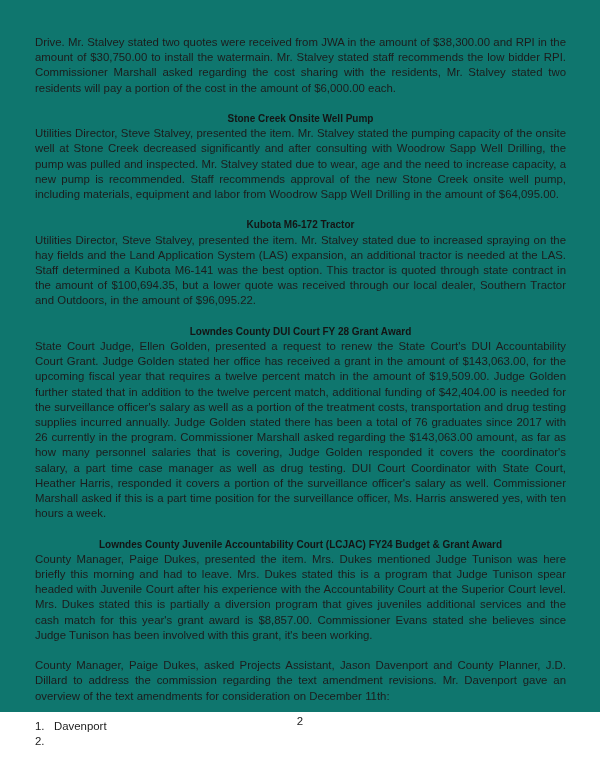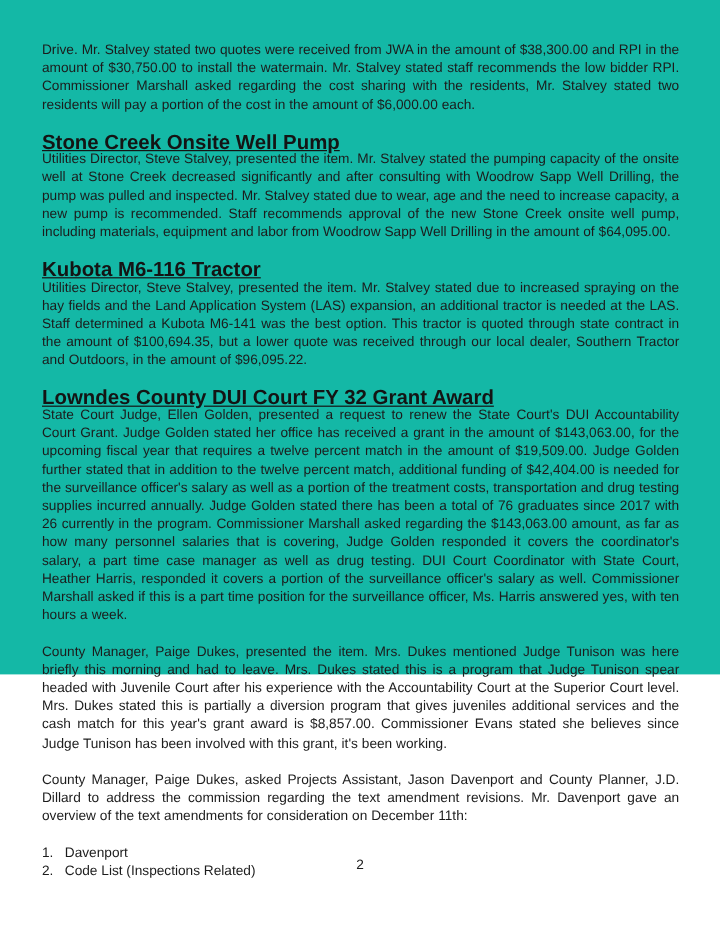--- a/index.html
+++ b/index.html
@@ -10,48 +10,47 @@
   body {
     width: 600px;
     height: 777px;
     font-family: "Liberation Sans", sans-serif;
     color: #1c1c1c;
     overflow: hidden;
   }
   .page {
     position: relative;
     width: 600px;
-    height: 562px;
-    background: #14b8a6;
+    height: 712px;
+    background: #0f766e;
     box-sizing: border-box;
   }
   .content {
     position: absolute;
     left: 35px;
     top: 35px;
     width: 531px;
   }
   p.body-text {
     margin: 0;
     font-size: 11.4px;
     line-height: 15.2px;
     text-align: justify;
     text-justify: inter-word;
     color: #1c1c1c;
     hyphens: none;
     word-spacing: 0.1px;
   }
   h2.section-heading {
     margin: 0;
-    font-size: 17px;
+    font-size: 10px;
     line-height: 15.2px;
     font-weight: bold;
-    text-align: left;
+    text-align: center;
     color: #141414;
-    text-decoration: underline;
   }
   .block {
     margin-bottom: 15.2px;
   }
   .block:last-child {
     margin-bottom: 0;
   }
   ol.amendment-list {
     margin: 0;
     padding: 0;
@@ -89,44 +88,44 @@
     <div class="block">
       <p class="body-text">Drive.  Mr. Stalvey stated two quotes were received from JWA in the amount of $38,300.00 and RPI in the amount of $30,750.00 to install the watermain.  Mr. Stalvey stated staff recommends the low bidder RPI.  Commissioner Marshall asked regarding the cost sharing with the residents, Mr. Stalvey stated two residents will pay a portion of the cost in the amount of $6,000.00 each.</p>
     </div>
 
     <div class="block">
       <h2 class="section-heading">Stone Creek Onsite Well Pump</h2>
       <p class="body-text">Utilities Director, Steve Stalvey, presented the item.  Mr. Stalvey stated the pumping capacity of the onsite well at Stone Creek decreased significantly and after consulting with Woodrow Sapp Well Drilling, the pump was pulled and inspected.  Mr. Stalvey stated due to wear, age and the need to increase capacity, a new pump is recommended.  Staff recommends approval of the new Stone Creek onsite well pump, including materials, equipment and labor from Woodrow Sapp Well Drilling in the amount of $64,095.00.</p>
     </div>
 
     <div class="block">
-      <h2 class="section-heading">Kubota M6-116 Tractor</h2>
+      <h2 class="section-heading">Kubota M6-172 Tractor</h2>
       <p class="body-text">Utilities Director, Steve Stalvey, presented the item.  Mr. Stalvey stated due to increased spraying on the hay fields and the Land Application System (LAS) expansion, an additional tractor is needed at the LAS. Staff determined a Kubota M6-141 was the best option.  This tractor is quoted through state contract in the amount of $100,694.35, but a lower quote was received through our local dealer, Southern Tractor and Outdoors, in the amount of $96,095.22.</p>
     </div>
 
     <div class="block">
-      <h2 class="section-heading">Lowndes County DUI Court FY 32 Grant Award</h2>
+      <h2 class="section-heading">Lowndes County DUI Court FY 28 Grant Award</h2>
       <p class="body-text">State Court Judge, Ellen Golden, presented a request to renew the State Court's DUI Accountability Court Grant.  Judge Golden stated her office has received a grant in the amount of $143,063.00, for the upcoming fiscal year that requires a twelve percent match in the amount of $19,509.00.  Judge Golden further stated that in addition to the twelve percent match, additional funding of $42,404.00 is needed for the surveillance officer's salary as well as a portion of the treatment costs, transportation and drug testing supplies incurred annually.  Judge Golden stated there has been a total of 76 graduates since 2017 with 26 currently in the program.  Commissioner Marshall asked regarding the $143,063.00 amount, as far as how many personnel salaries that is covering, Judge Golden responded it covers the coordinator's salary, a part time case manager as well as drug testing.  DUI Court Coordinator with State Court, Heather Harris, responded it covers a portion of the surveillance officer's salary as well. Commissioner Marshall asked if this is a part time position for the surveillance officer, Ms. Harris answered yes, with ten hours a week.</p>
     </div>
 
     <div class="block">
+      <h2 class="section-heading">Lowndes County Juvenile Accountability Court (LCJAC) FY24 Budget &amp; Grant Award</h2>
       <p class="body-text">County Manager, Paige Dukes, presented the item.  Mrs. Dukes mentioned Judge Tunison was here briefly this morning and had to leave.  Mrs. Dukes stated this is a program that Judge Tunison spear headed with Juvenile Court after his experience with the Accountability Court at the Superior Court level.  Mrs. Dukes stated this is partially a diversion program that gives juveniles additional services and the cash match for this year's grant award is $8,857.00.  Commissioner Evans stated she believes since Judge Tunison has been involved with this grant, it's been working.</p>
     </div>
 
     <div class="block">
       <p class="body-text">County Manager, Paige Dukes, asked Projects Assistant, Jason Davenport and County Planner, J.D. Dillard to address the commission regarding the text amendment revisions.  Mr. Davenport gave an overview of the text amendments for consideration on December 11th:</p>
     </div>
 
     <ol class="amendment-list">
       <li>
         <span class="num">1.</span>
         <span>Davenport</span>
       </li>
       <li>
         <span class="num">2.</span>
-        <span>Code List (Inspections Related)</span>
       </li>
     </ol>
 
   </div>
 
   <div class="page-number">2</div>
 </div>
 
 </body></html>

